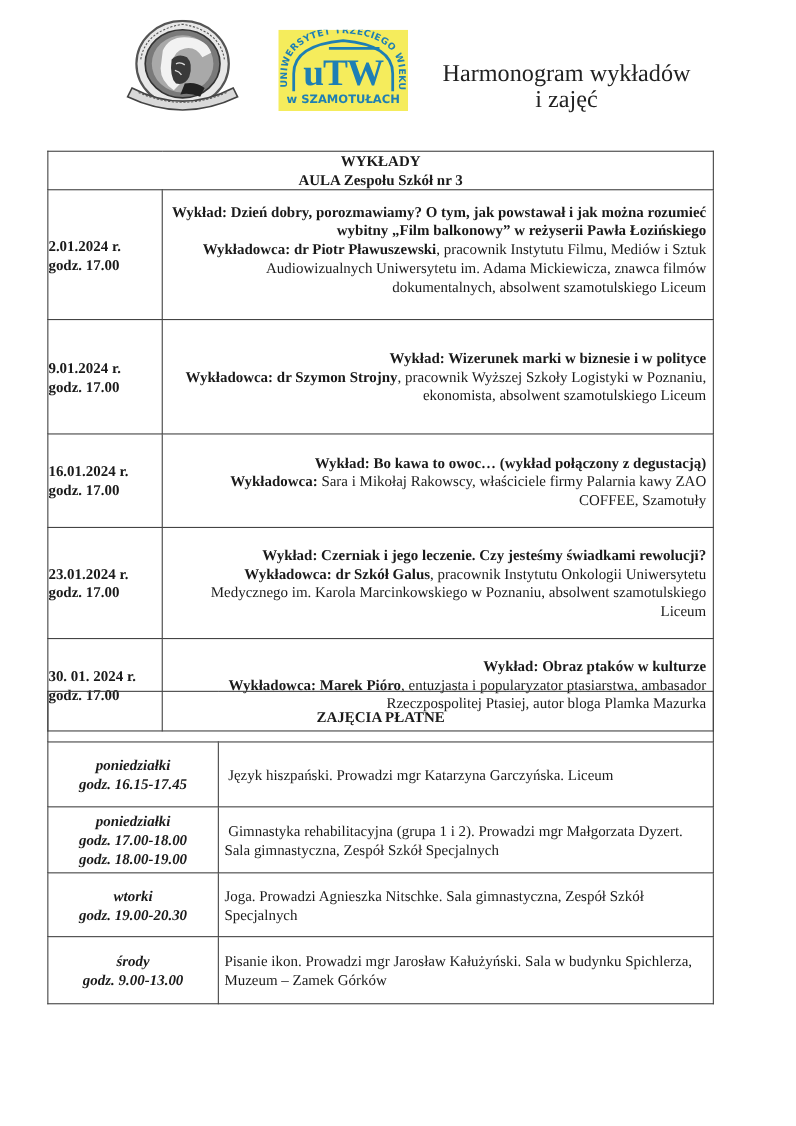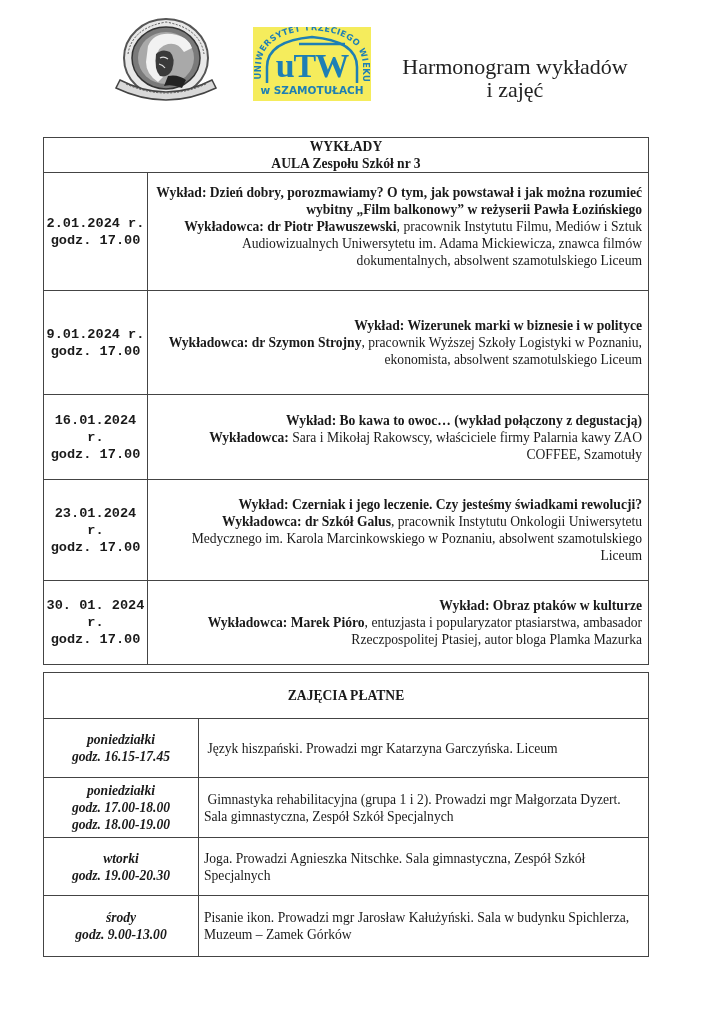--- a/index.html
+++ b/index.html
@@ -19,23 +19,23 @@
     font-size: 22px; font-weight: normal; line-height: 23px; color: #222;
   }
   .tbl {
     position: absolute; border-collapse: collapse; table-layout: fixed; border-radius: 32px;
   }
   .tbl td {
     border: 1.5px solid #444; padding: 0; vertical-align: middle;
     font-size: 13.6px; line-height: 17px;
   }
   #lectures { left: 43px; top: 137px; width: 605px; }
-  #paid { left: 43px; top: 672px; width: 605px; }
+  #paid { left: 43px; top: 628px; width: 605px; }
   .hdr { text-align: center; font-weight: bold; }
-  .date { text-align: center; font-weight: bold; font-family: Liberation Mono, monospace; }
+  .date { text-align: left; font-weight: bold; }
   .desc { padding-left: 5px !important; padding-right: 6px !important; text-align: right; }
   .desc b { font-weight: bold; }
   .paid-when { text-align: center; font-weight: bold; font-style: italic; }
   .paid-desc { padding-left: 5px !important; padding-right: 6px !important; }
 </style>
 </head>
 <body>
 
 <div class="logo-school">
   <svg width="108" height="84" viewBox="0 0 108 84">

